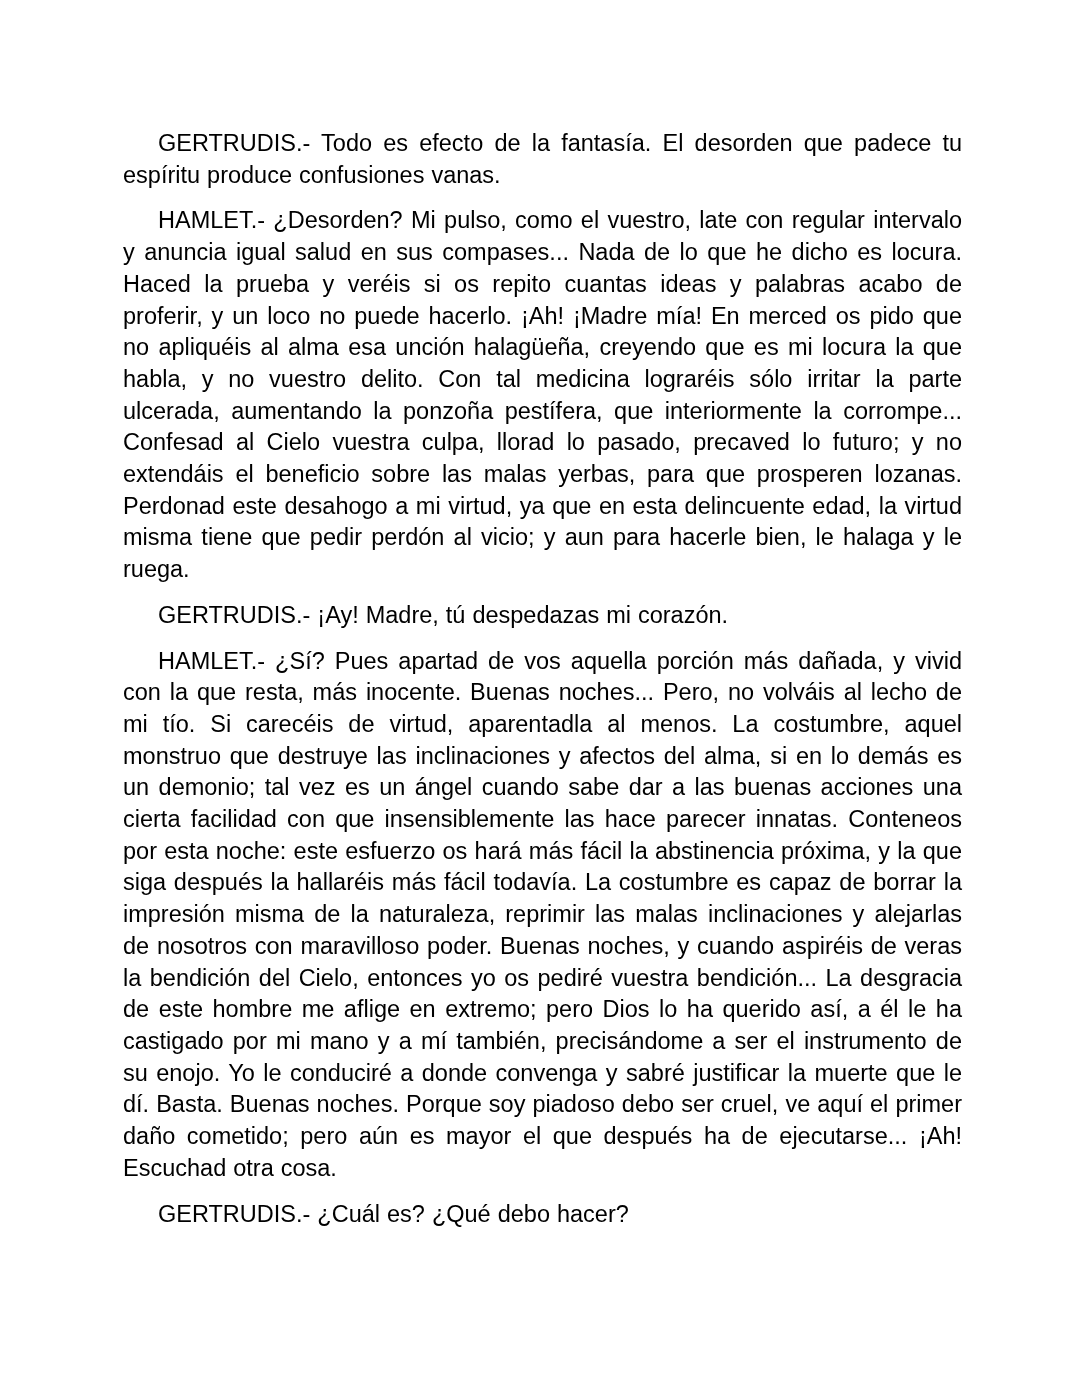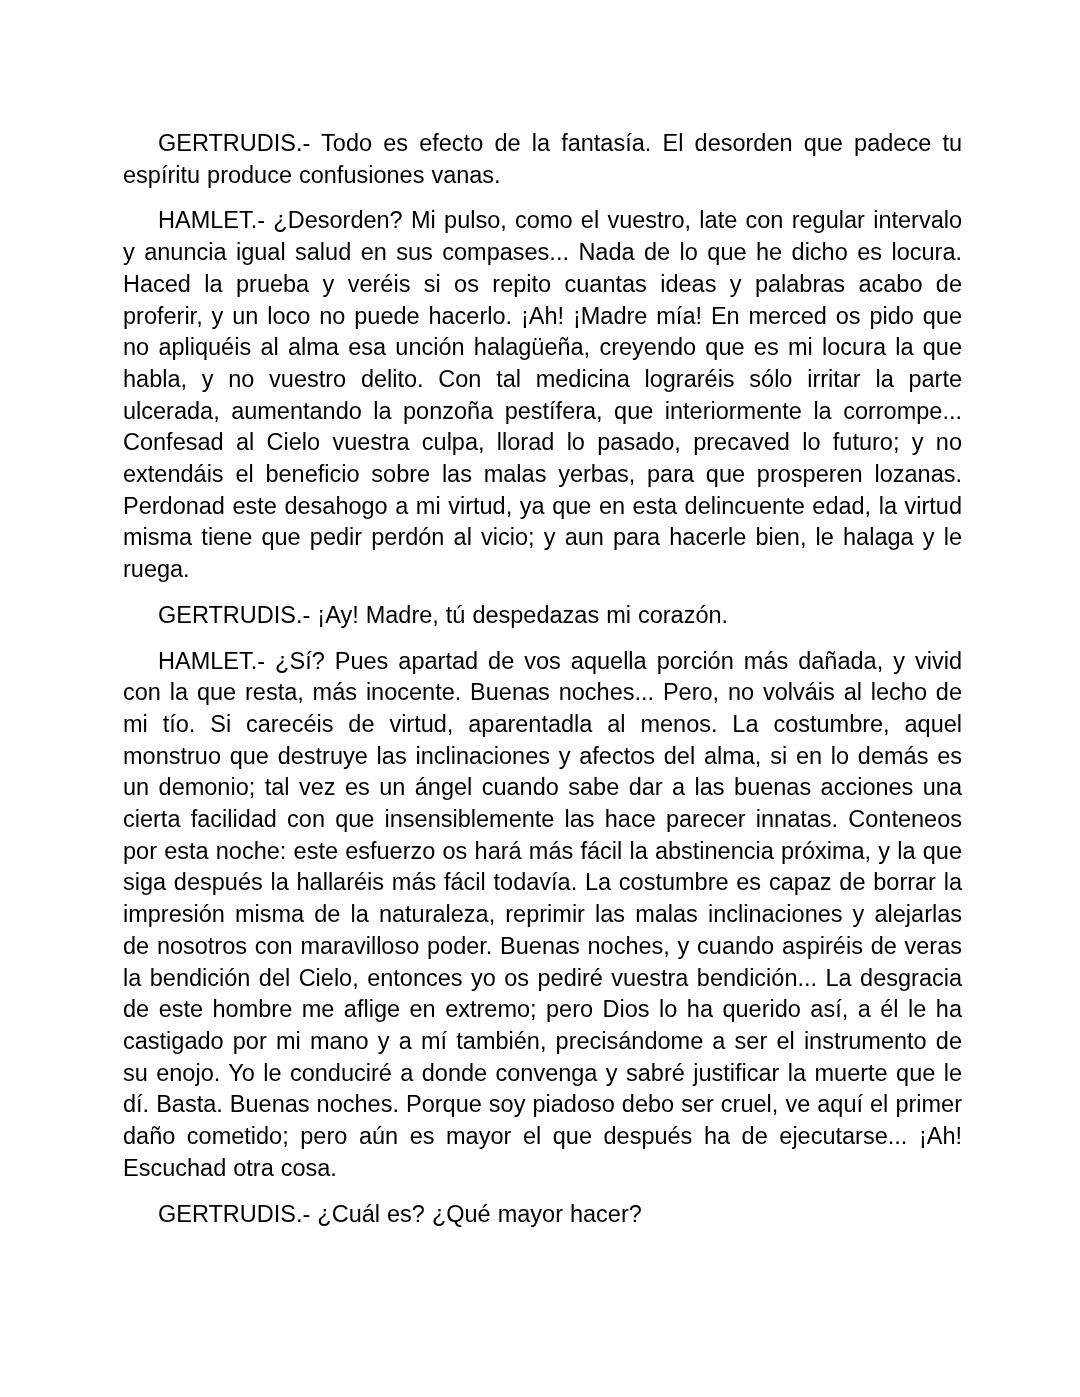--- a/index.html
+++ b/index.html
@@ -28,14 +28,14 @@
   }
 </style>
 </head>
 <body>
 
 <div class="page">
   <p class="para">GERTRUDIS.- Todo es efecto de la fantasía. El desorden que padece tu espíritu produce confusiones vanas.</p>
   <p class="para">HAMLET.- ¿Desorden? Mi pulso, como el vuestro, late con regular intervalo y anuncia igual salud en sus compases... Nada de lo que he dicho es locura. Haced la prueba y veréis si os repito cuantas ideas y palabras acabo de proferir, y un loco no puede hacerlo. ¡Ah! ¡Madre mía! En merced os pido que no apliquéis al alma esa unción halagüeña, creyendo que es mi locura la que habla, y no vuestro delito. Con tal medicina lograréis sólo irritar la parte ulcerada, aumentando la ponzoña pestífera, que interiormente la corrompe... Confesad al Cielo vuestra culpa, llorad lo pasado, precaved lo futuro; y no extendáis el beneficio sobre las malas yerbas, para que prosperen lozanas. Perdonad este desahogo a mi virtud, ya que en esta delincuente edad, la virtud misma tiene que pedir perdón al vicio; y aun para hacerle bien, le halaga y le ruega.</p>
   <p class="para">GERTRUDIS.- ¡Ay! Madre, tú despedazas mi corazón.</p>
   <p class="para">HAMLET.- ¿Sí? Pues apartad de vos aquella porción más dañada, y vivid con la que resta, más inocente. Buenas noches... Pero, no volváis al lecho de mi tío. Si carecéis de virtud, aparentadla al menos. La costumbre, aquel monstruo que destruye las inclinaciones y afectos del alma, si en lo demás es un demonio; tal vez es un ángel cuando sabe dar a las buenas acciones una cierta facilidad con que insensiblemente las hace parecer innatas. Conteneos por esta noche: este esfuerzo os hará más fácil la abstinencia próxima, y la que siga después la hallaréis más fácil todavía. La costumbre es capaz de borrar la impresión misma de la naturaleza, reprimir las malas inclinaciones y alejarlas de nosotros con maravilloso poder. Buenas noches, y cuando aspiréis de veras la bendición del Cielo, entonces yo os pediré vuestra bendición... La desgracia de este hombre me aflige en extremo; pero Dios lo ha querido así, a él le ha castigado por mi mano y a mí también, precisándome a ser el instrumento de su enojo. Yo le conduciré a donde convenga y sabré justificar la muerte que le dí. Basta. Buenas noches. Porque soy piadoso debo ser cruel, ve aquí el primer daño cometido; pero aún es mayor el que después ha de ejecutarse... ¡Ah! Escuchad otra cosa.</p>
-  <p class="para">GERTRUDIS.- ¿Cuál es? ¿Qué mayor hacer?</p>
+  <p class="para">GERTRUDIS.- ¿Cuál es? ¿Qué debo hacer?</p>
 </div>
 
 </body></html>

